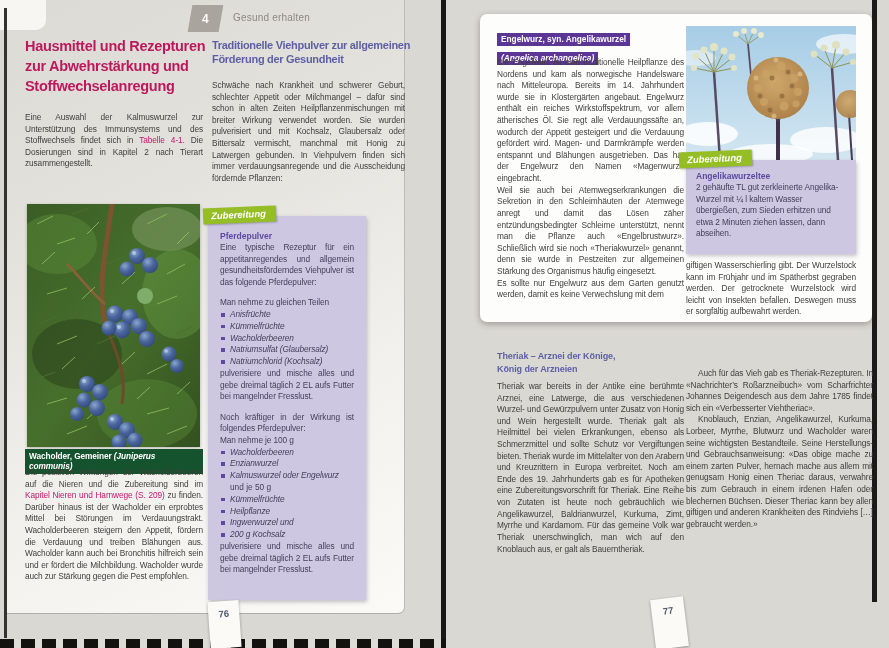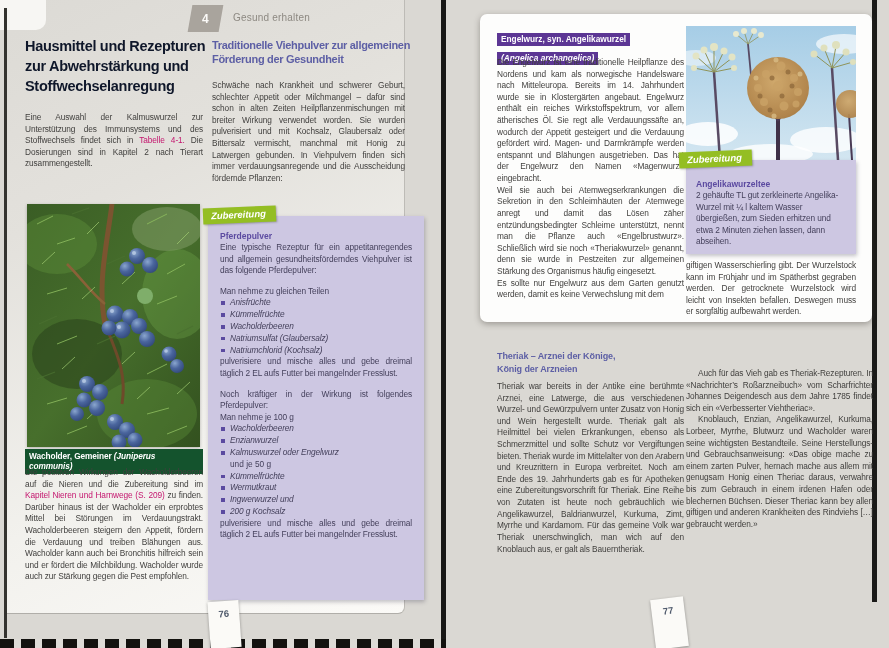--- a/index.html
+++ b/index.html
@@ -32,21 +32,21 @@
     left:190px; top:5px; width:31px; height:27px; background:#a9a49d;
     transform:skewX(-10deg);
     display:flex; align-items:center; justify-content:center;
   }
   .chapter-tab span { transform:skewX(10deg); color:#fbfaf8; font-weight:bold; font-size:12px; }
   .chapter-label { left:233px; top:12px; font-size:10px; color:#8d8982; letter-spacing:.2px; }
 
   
   .bt { font-size:8.3px; line-height:1.4; text-align:justify; letter-spacing:-0.1px; color:#403f3d; }
   .xref { color:#c4156e; }
-  .h1 { color:#0f172a; font-weight:bold; font-size:14.5px; line-height:20px; letter-spacing:-0.3px; white-space:nowrap; }
+  .h1 { color:#be185d; font-weight:bold; font-size:14.5px; line-height:20px; letter-spacing:-0.3px; white-space:nowrap; }
   .h2 { color:#5d5fa5; font-weight:bold; font-size:11px; line-height:14px; letter-spacing:-0.3px; white-space:nowrap; }
   .h3 { color:#5d5fa5; font-weight:bold; font-size:9px; line-height:13px; letter-spacing:-0.1px; white-space:nowrap; }
 
   .badge {
     background:#14532d; color:#fff; font-weight:bold; font-size:8.3px;
     padding:2px 4px 3px 4px; letter-spacing:-0.1px;
   }
   .badge i { font-style:italic; }
   .badge-line { display:inline-block; background:#5c3694; color:#fff; font-weight:bold;
     font-size:8.3px; padding:1px 4px 2px 4px; margin-bottom:1px; }
@@ -209,21 +209,21 @@
 
   <div class="abs h2" style="left:212px; top:38px;">
     <div>Traditionelle Viehpulver zur allgemeinen</div>
     <div>Förderung der Gesundheit</div>
   </div>
 
   <div class="abs bt" style="left:212px; top:80px; width:193px;">Schwäche nach Krankheit und schwerer Geburt, schlechter Appetit oder Milchmangel – dafür sind schon in alten Zeiten Heilpflanzenmischungen mit breiter Wirkung verwendet worden. Sie wurden pulverisiert und mit Kochsalz, Glaubersalz oder Bittersalz vermischt, manchmal mit Honig zu Latwergen gebunden. In Viehpulvern finden sich immer verdauungsanregende und die Ausscheidung fördernde Pflanzen:</div>
 
   <div class="abs zub-label" style="left:203px; top:207px;">Zubereitung</div>
 
-  <div class="abs zbox" style="left:208px; top:216px; width:216px; height:384px; padding:14px 12px 10px 12px;">
+  <div class="abs zbox" style="left:208px; top:216px; width:158px; height:384px; padding:14px 12px 10px 12px;">
     <div class="zbox-title">Pferdepulver</div>
     <div class="bt">Eine typische Rezeptur für ein appetitanregendes und allgemein gesundheitsförderndes Viehpulver ist das folgende Pferdepulver:</div>
     <div class="gap8"></div>
     <div class="bt" style="text-align:left;">Man nehme zu gleichen Teilen</div>
     <ul class="rcp">
       <li>Anisfrüchte</li>
       <li>Kümmelfrüchte</li>
       <li>Wacholderbeeren</li>
       <li>Natriumsulfat (Glaubersalz)</li>
       <li>Natriumchlorid (Kochsalz)</li>
@@ -233,21 +233,21 @@
     <div class="bt">Noch kräftiger in der Wirkung ist folgendes Pferdepulver:</div>
     <div class="bt" style="text-align:left;">Man nehme je 100 g</div>
     <ul class="rcp">
       <li>Wacholderbeeren</li>
       <li>Enzianwurzel</li>
       <li>Kalmuswurzel oder Engelwurz</li>
     </ul>
     <div class="sub-line">und je 50 g</div>
     <ul class="rcp">
       <li>Kümmelfrüchte</li>
-      <li>Wermutkraut</li>
+      <li>Heilpflanze</li>
       <li>Ingwerwurzel und</li>
       <li>200 g Kochsalz</li>
     </ul>
     <div class="bt">pulverisiere und mische alles und gebe dreimal täglich 2 EL aufs Futter bei mangelnder Fresslust.</div>
   </div>
 
   <div class="abs page-tab" style="left:209px; top:601px; width:31px; height:47px; transform:rotate(-4deg);">
     <span>76</span>
   </div>
 
@@ -364,21 +364,21 @@
         <circle cx="90" cy="34" r="2.5"></circle>
           <circle cx="70" cy="52" r="2.5"></circle>
           <circle cx="114" cy="48" r="2.5"></circle>
           <circle cx="88" cy="90" r="2.5"></circle>
       </g>
     </svg>
   </div>
 
   <div class="abs zub-label" style="left:679px; top:151px;">Zubereitung</div>
 
-  <div class="abs zbox" style="left:686px; top:160px; width:170px; height:94px; padding:18px 10px;">
+  <div class="abs zbox" style="left:686px; top:160px; width:170px; height:94px; padding:10px 10px;">
     <div class="zbox-title">Angelikawurzeltee</div>
     <div class="bt" style="text-align:left;">2 gehäufte TL gut zerkleinerte Angelika-Wurzel mit ¼ l kaltem Wasser übergießen, zum Sieden erhitzen und etwa 2 Minuten ziehen lassen, dann abseihen.</div>
   </div>
 
   <div class="abs bt" style="left:686px; top:260px; width:170px;">giftigen Wasserschierling gibt. Der Wurzelstock kann im Frühjahr und im Spätherbst gegraben werden. Der getrocknete Wurzelstock wird leicht von Insekten befallen. Deswegen muss er sorgfältig aufbewahrt werden.</div>
 
   <div class="abs h3" style="left:497px; top:350px;">
     <div>Theriak – Arznei der Könige,</div>
     <div>König der Arzneien</div>
   </div>

